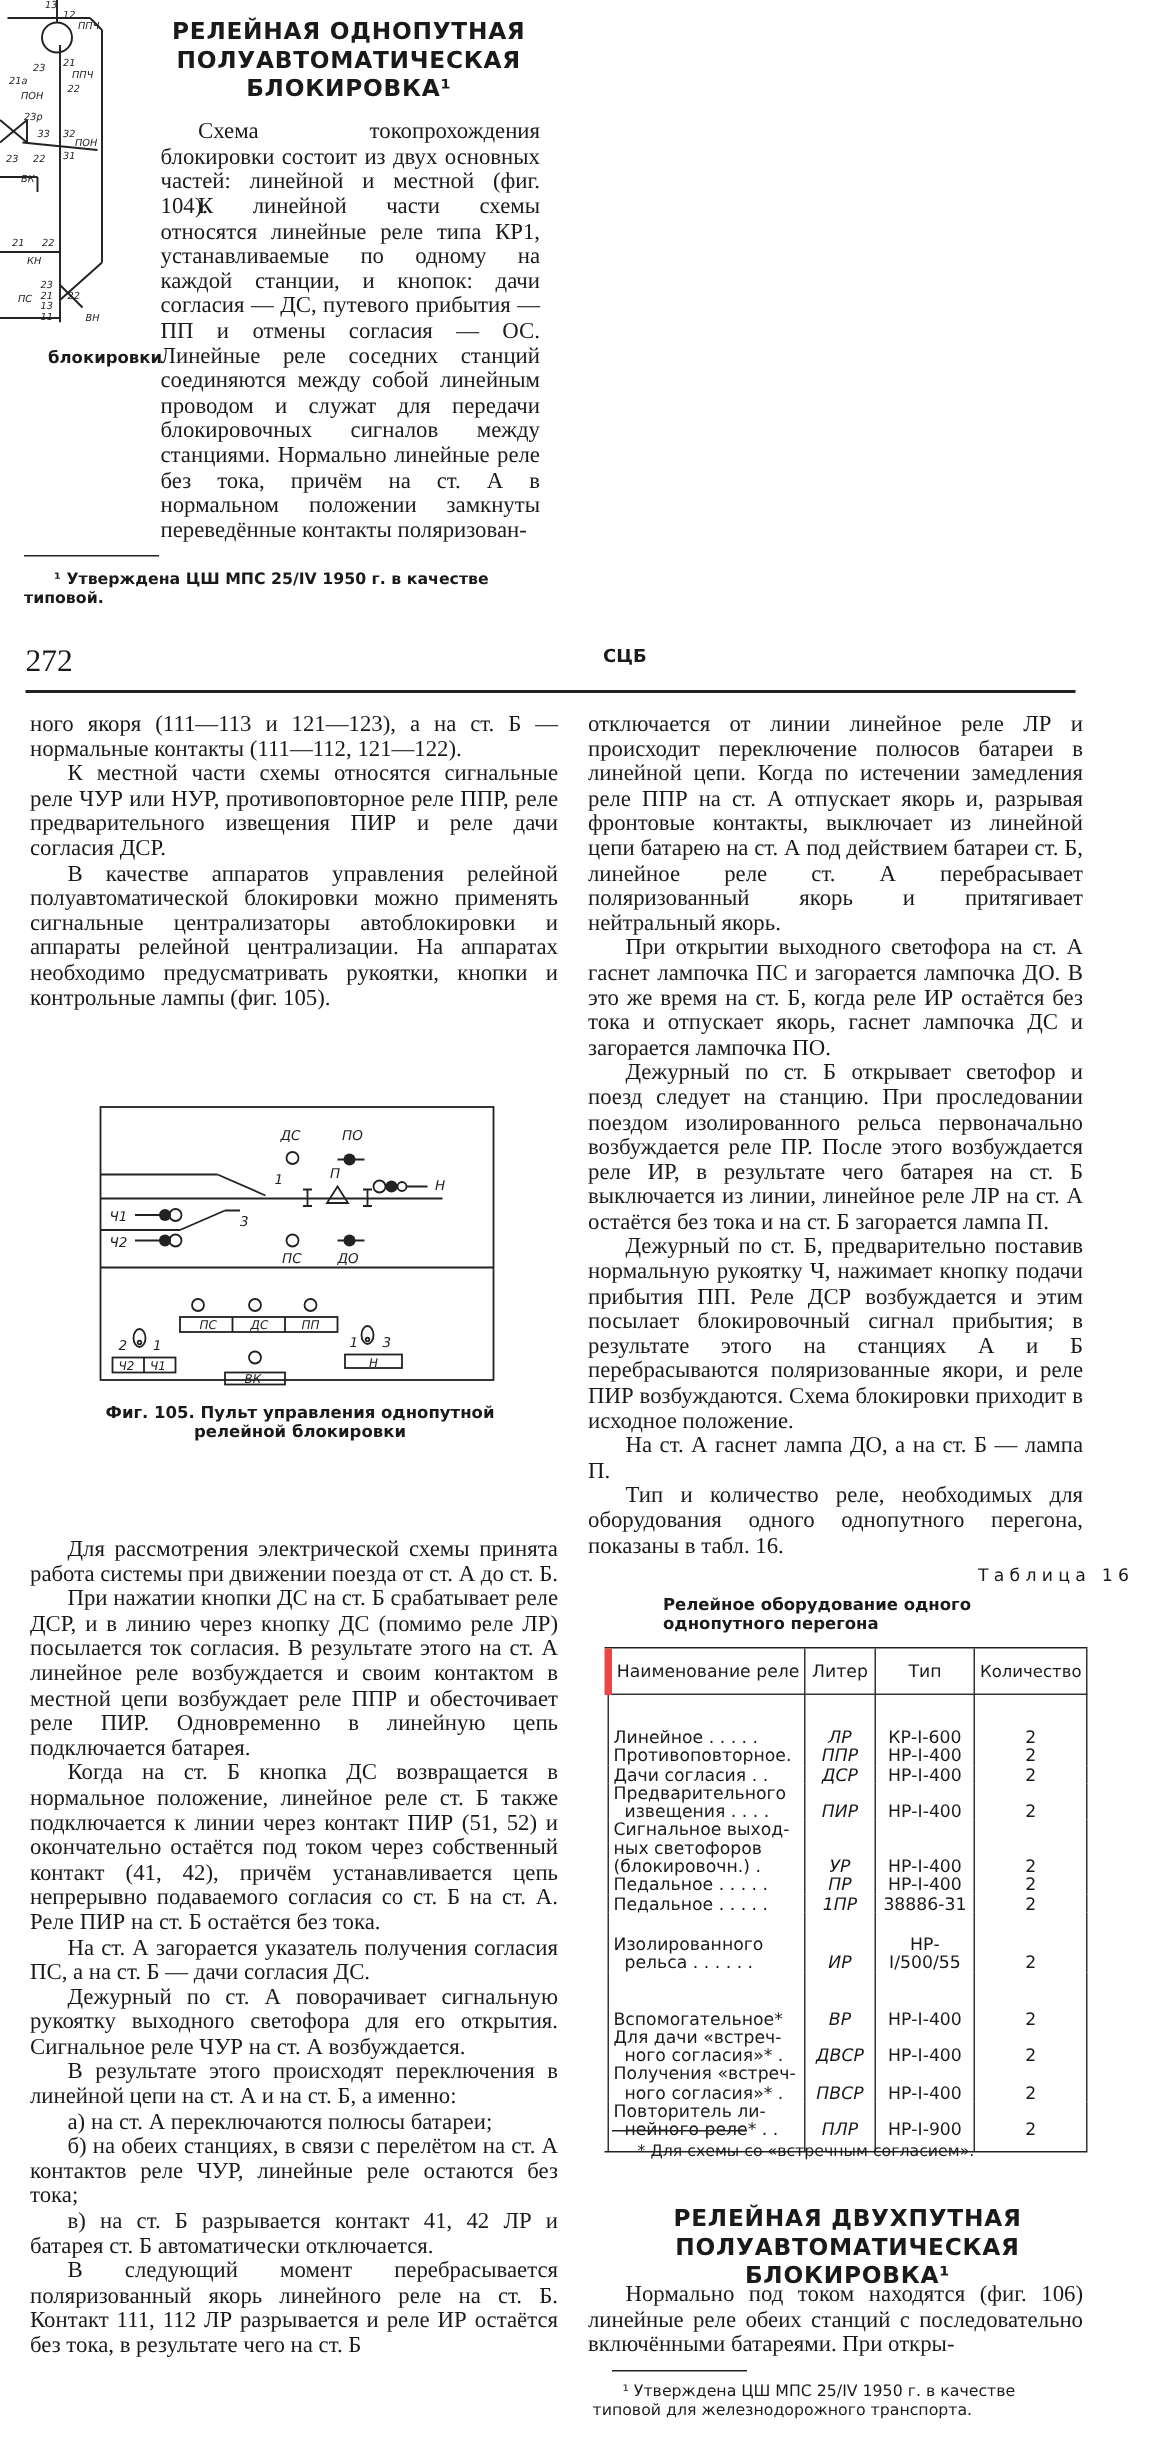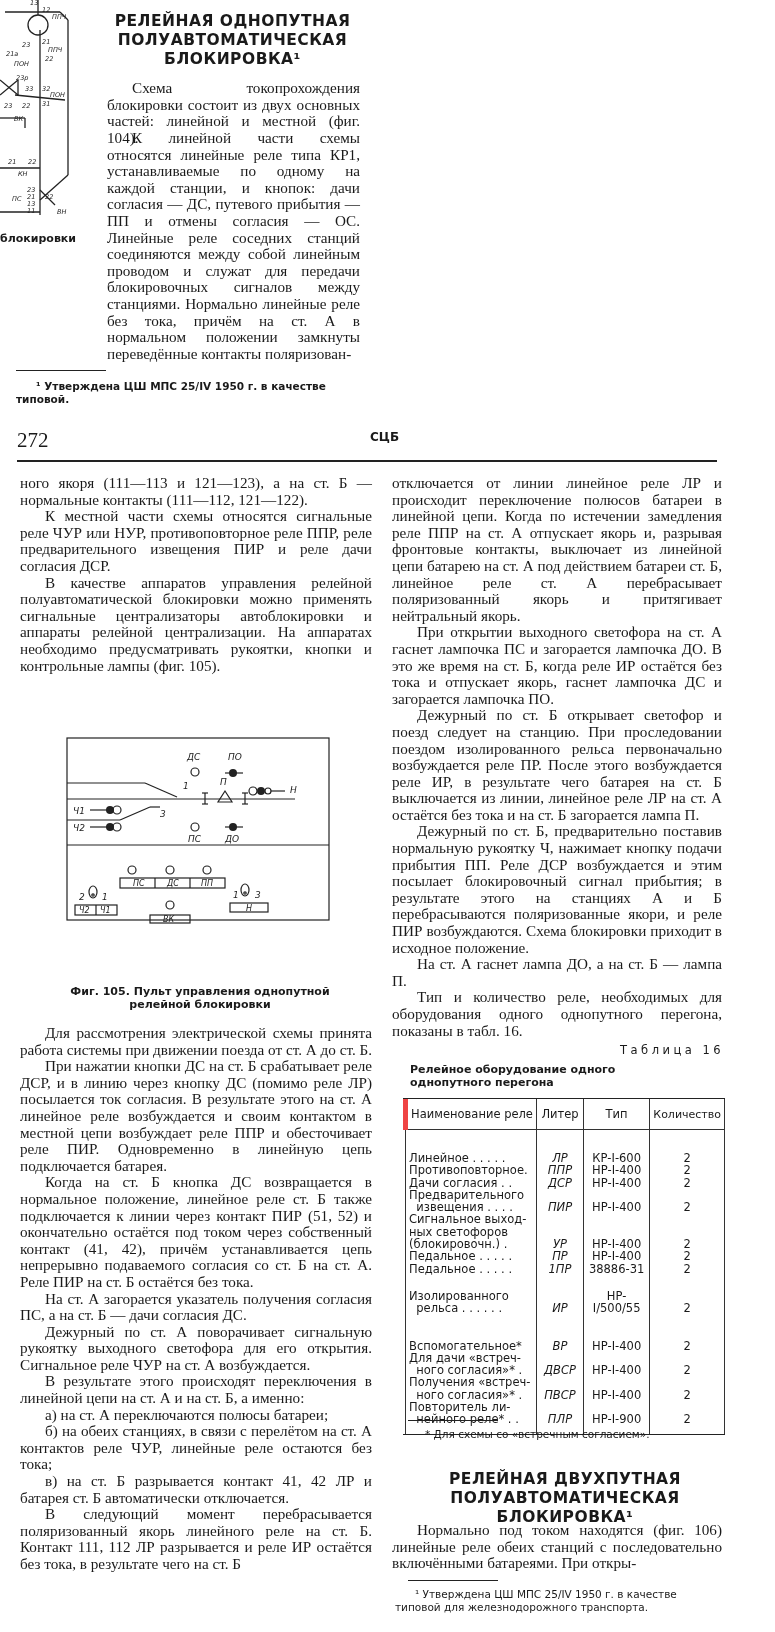--- a/index.html
+++ b/index.html
@@ -2,21 +2,21 @@
 <html><head>
 <meta charset="utf-8">
 <style>
   html, body { margin: 0; padding: 0; background: #ffffff; }
   body {
     width: 775px; height: 1632px; position: relative; overflow: hidden;
     font-family: "DejaVu Serif", "Liberation Serif", serif; color: #1a1a1a;
   }
   .abs { position: absolute; }
   .serif { font-family: "Liberation Serif", "DejaVu Serif", serif; }
-  .sans { font-family: "DejaVu Sans", "Liberation Sans", sans-serif; }
+  .sans { font-family: "DejaVu Sans", "Liberation Sans", sans-serif; margin-left: 32px; }
   .para {
     font-family: "Liberation Serif", "DejaVu Serif", serif;
     font-size: 15.2px; line-height: 16.6px; text-align: justify;
     margin: 0; text-indent: 25px;
   }
   .para.noindent { text-indent: 0; }
   .heading {
     font-family: "DejaVu Sans", "Liberation Sans", sans-serif;
     font-weight: bold; text-align: center; font-size: 15.5px; line-height: 19px;
     letter-spacing: 0.5px; margin: 0;
@@ -207,21 +207,21 @@
       <text x="37" y="165">1</text>
       <text x="168" y="163">1</text>
       <text x="190" y="163">3</text>
       <text x="14" y="178" font-size="8">Ч2</text>
       <text x="35" y="178" font-size="8">Ч1</text>
       <text x="181" y="176" font-size="8">Н</text>
       <text x="98" y="187" font-size="8">ВК</text>
     </g>
   </svg>
 </div>
-<div class="abs caption" style="left:50px;top:985px;width:300px;">Фиг. 105. Пульт управления однопутной релейной блокировки</div>
+<div class="abs caption" style="left:50px;top:935px;width:300px;">Фиг. 105. Пульт управления однопутной релейной блокировки</div>
 
 <div class="abs" style="left:20px;top:1025px;width:352px;">
   <p class="para">Для рассмотрения электрической схемы принята работа системы при движении поезда от ст. А до ст. Б.</p>
   <p class="para">При нажатии кнопки ДС на ст. Б срабатывает реле ДСР, и в линию через кнопку ДС (помимо реле ЛР) посылается ток согласия. В результате этого на ст. А линейное реле возбуждается и своим контактом в местной цепи возбуждает реле ППР и обесточивает реле ПИР. Одновременно в линейную цепь подключается батарея.</p>
   <p class="para">Когда на ст. Б кнопка ДС возвращается в нормальное положение, линейное реле ст. Б также подключается к линии через контакт ПИР (51, 52) и окончательно остаётся под током через собственный контакт (41, 42), причём устанавливается цепь непрерывно подаваемого согласия со ст. Б на ст. А. Реле ПИР на ст. Б остаётся без тока.</p>
   <p class="para">На ст. А загорается указатель получения согласия ПС, а на ст. Б — дачи согласия ДС.</p>
   <p class="para">Дежурный по ст. А поворачивает сигнальную рукоятку выходного светофора для его открытия. Сигнальное реле ЧУР на ст. А возбуждается.</p>
   <p class="para">В результате этого происходят переключения в линейной цепи на ст. А и на ст. Б, а именно:</p>
   <p class="para">а) на ст. А переключаются полюсы батареи;</p>
   <p class="para">б) на обеих станциях, в связи с перелётом на ст. А контактов реле ЧУР, линейные реле остаются без тока;</p>

